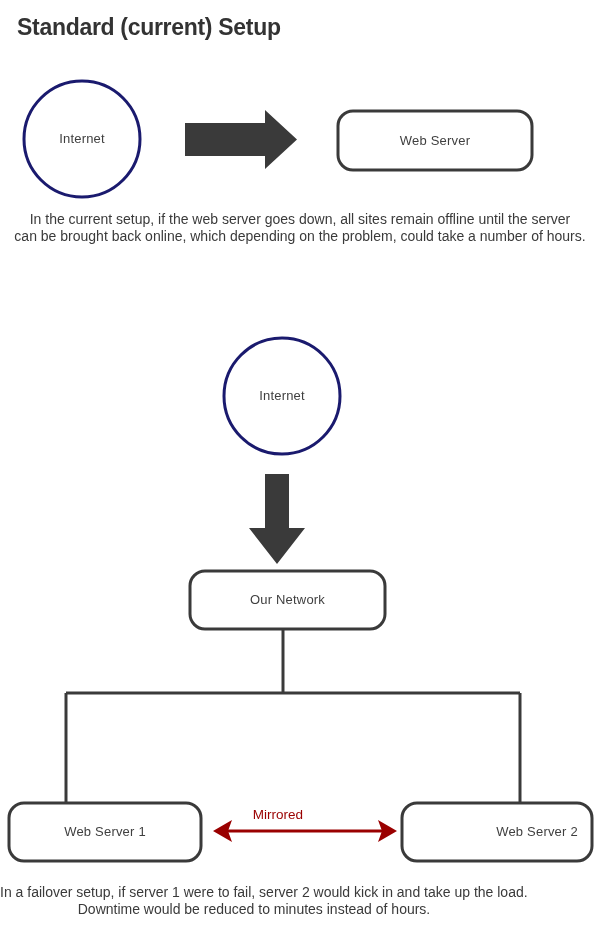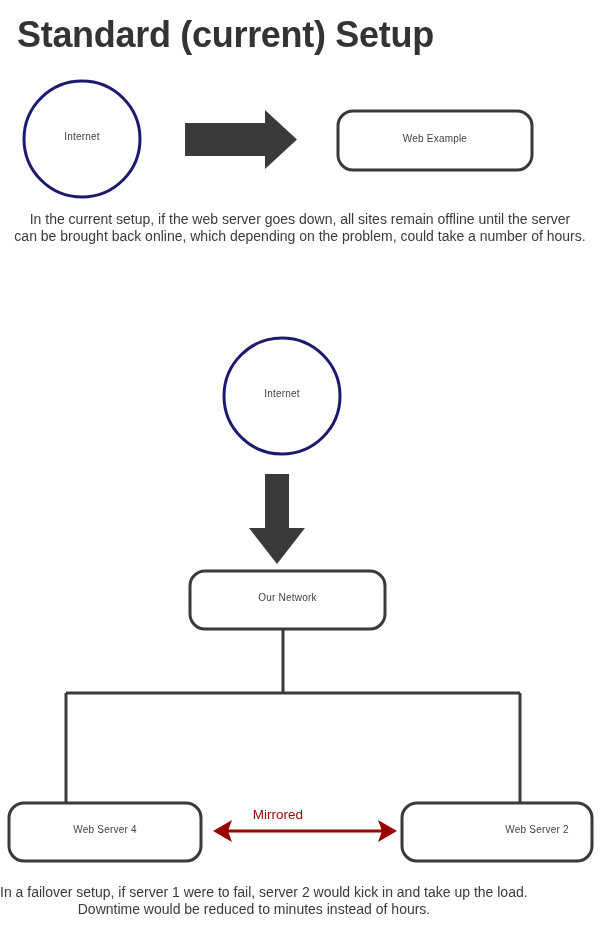--- a/index.html
+++ b/index.html
@@ -29,33 +29,33 @@
     width: 600px;
     height: 950px;
     pointer-events: none;
   }
 
   
   .section-title {
     position: absolute;
     font-family: "Liberation Sans", sans-serif;
     font-weight: bold;
-    font-size: 36px;
+    font-size: 23px;
     letter-spacing: -0.3px;
     color: #333333;
     white-space: nowrap;
   }
   #title-standard { left: 17px; top: 14px; }
   #title-failover { left: 25px; top: 277px; }
 
   
   .node-label {
     position: absolute;
     font-family: "Liberation Sans", sans-serif;
-    font-size: 10px;
+    font-size: 13px;
     color: #3f3f3f;
     white-space: nowrap;
     text-align: center;
     letter-spacing: 0.2px;
   }
 
   
   .caption {
     position: absolute;
     font-family: "Liberation Sans", sans-serif;
@@ -119,33 +119,33 @@
       <line x1="224" y1="831" x2="386" y2="831" stroke="#9a0000" stroke-width="3"></line>
       <path d="M213,831 L232,820 L228,831 L232,842 Z" fill="#9a0000"></path>
       <path d="M397,831 L378,820 L382,831 L378,842 Z" fill="#9a0000"></path>
     </g>
   </svg>
 
   <div class="section-title" id="title-standard">Standard (current) Setup</div>
 
   <div class="node-label" style="left:32px; top:131px; width:100px;">Internet</div>
 
-  <div class="node-label" style="left:338px; top:133px; width:194px;">Web Example</div>
+  <div class="node-label" style="left:338px; top:133px; width:194px;">Web Server</div>
 
   <div class="caption" id="caption-standard">
     <span class="line">In the current setup, if the web server goes down, all sites remain offline until the server</span>
     <span class="line">can be brought back online, which depending on the problem, could take a number of hours.</span>
   </div>
 
 
   <div class="node-label" style="left:232px; top:388px; width:100px;">Internet</div>
 
   <div class="node-label" style="left:190px; top:592px; width:195px;">Our Network</div>
 
-  <div class="node-label" style="left:9px; top:824px; width:192px;">Web Server 4</div>
+  <div class="node-label" style="left:9px; top:824px; width:192px;">Web Server 1</div>
 
   <div class="node-label" style="left:402px; top:824px; width:206px;padding-left:32px;">Web Server 2</div>
 
   <div id="mirrored-label">Mirrored</div>
 
   <div class="caption" id="caption-failover">
     <span class="line">In a failover setup, if server 1 were to fail, server 2 would kick in and take up the load.</span>
     <span class="line">Downtime would be reduced to minutes instead of hours.</span>
   </div>
 

